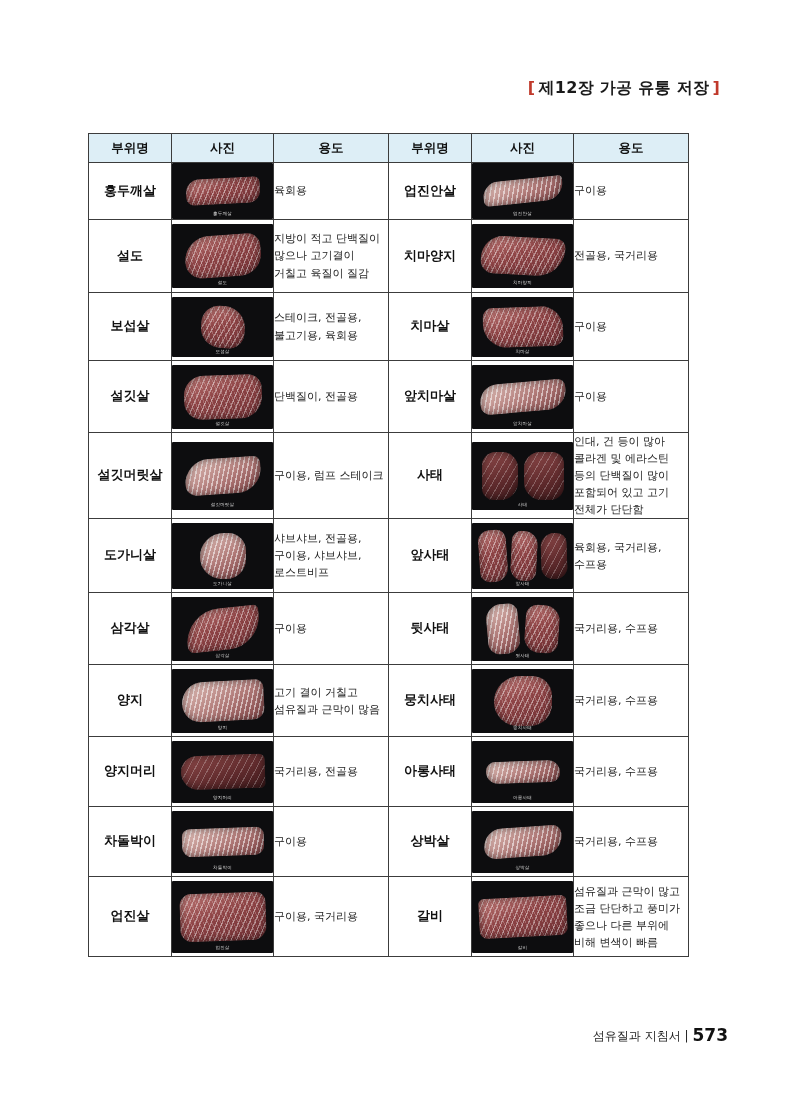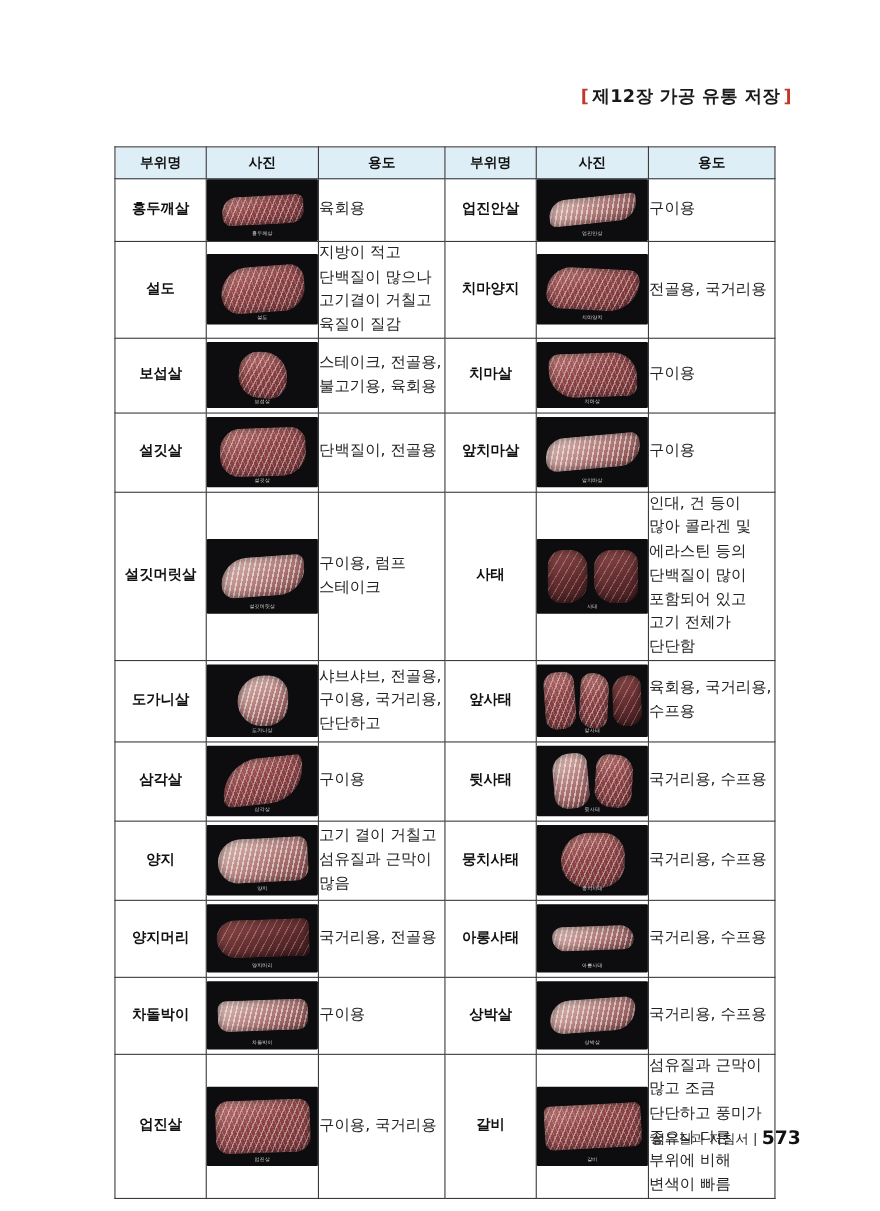--- a/index.html
+++ b/index.html
@@ -29,21 +29,21 @@
     letter-spacing: 0.3px;
     white-space: nowrap;
   }
   .header .brk {
     color: #c0392b;
     font-weight: bold;
     margin: 0 3px;
   }
   table.meat {
     position: absolute;
-    left: 104px;
+    left: 88px;
     top: 133px;
     width: 600px;
     border-collapse: collapse;
     table-layout: fixed;
   }
   table.meat col.c-name { width: 83px; }
   table.meat col.c-photo { width: 102px; }
   table.meat col.c-use { width: 115px; }
 
   table.meat th, table.meat td {
@@ -61,21 +61,21 @@
   }
   td.name {
     text-align: center;
     font-size: 13px;
     font-weight: bold;
     color: #111;
     padding: 4px 2px;
     line-height: 1.3;
   }
   td.use {
-    font-size: 14px;
+    font-size: 11px;
     color: #222;
     line-height: 1.55;
     padding: 6px 7px;
     text-align: left;
     word-break: keep-all;
   }
   td.photo {
     padding: 3px;
   }
   .photobox {
@@ -268,21 +268,21 @@
       </tr>
 
       <tr style="height:74px">
         <td class="name">도가니살</td>
         <td class="photo">
           <div class="photobox" style="min-height:66px">
             <div class="cut meatshape light" style="width:46px;height:46px;border-radius:24px 18px 20px 22px"></div>
             <div class="caption">도가니살</div>
           </div>
         </td>
-        <td class="use">샤브샤브, 전골용, 구이용, 국거리용, 단단하고</td>
+        <td class="use">샤브샤브, 전골용, 구이용, 샤브샤브, 로스트비프</td>
         <td class="name">앞사태</td>
         <td class="photo">
           <div class="photobox" style="min-height:66px;display:flex;gap:4px">
             <div class="cut meatshape" style="width:28px;height:52px;border-radius:12px 10px 14px 10px;transform:rotate(-4deg)"></div>
             <div class="cut meatshape" style="width:26px;height:50px;border-radius:10px 14px 10px 14px;transform:rotate(3deg)"></div>
             <div class="cut meatshape dark" style="width:26px;height:46px;border-radius:14px 10px 12px 12px;transform:rotate(-2deg)"></div>
             <div class="caption">앞사태</div>
           </div>
         </td>
         <td class="use">육회용, 국거리용, 수프용</td>

